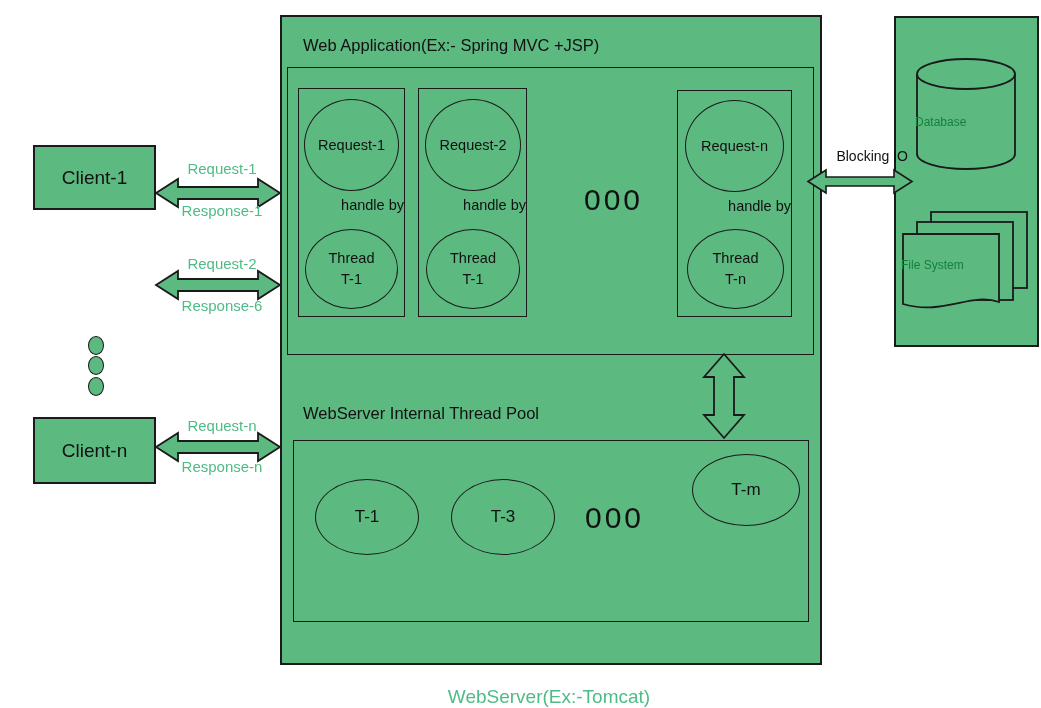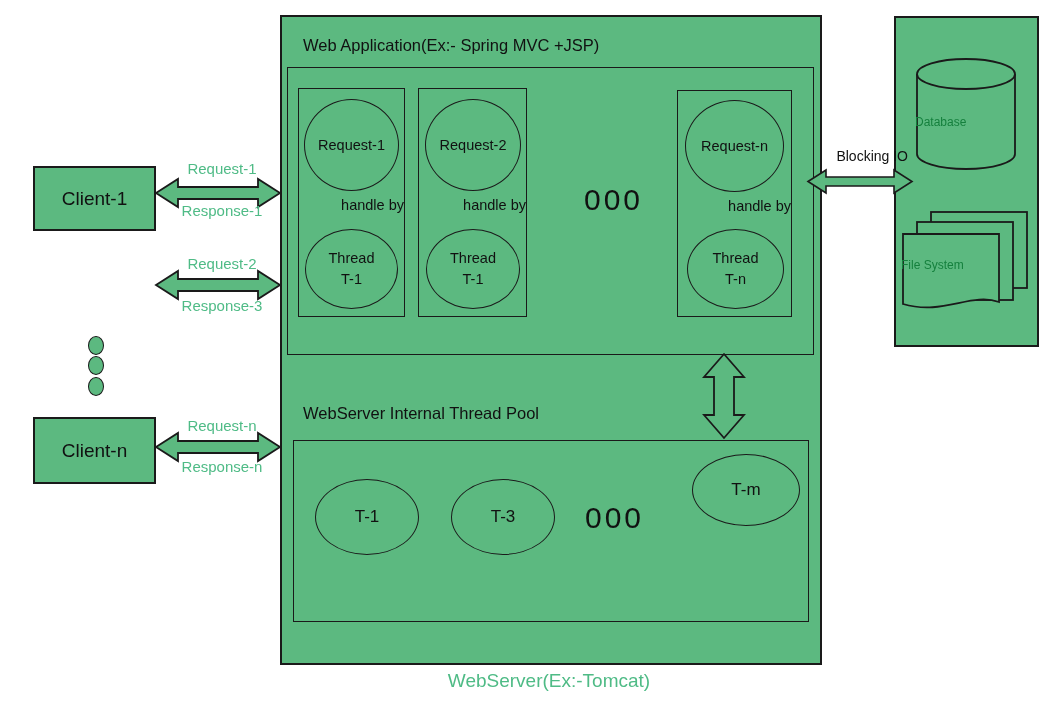--- a/index.html
+++ b/index.html
@@ -20,35 +20,35 @@
     display:flex;align-items:center;justify-content:center;text-align:center;
     font-size:14.5px;color:#111;background:transparent;white-space:nowrap;
   }
   .ellipse.two-line{flex-direction:column;line-height:1.45;}
   .label-green{position:absolute;color:#4fbb86;font-size:15px;text-align:center;white-space:nowrap;}
   .title-black{position:absolute;color:#111;font-size:16.5px;white-space:nowrap;}
   .small-black{position:absolute;color:#111;font-size:14.5px;text-align:right;white-space:nowrap;}
   .dots000{position:absolute;color:#111;font-size:30px;letter-spacing:3px;text-align:left;white-space:nowrap;}
   .pool-ellipse{font-size:17px;}
   .caption{
-    position:absolute;color:#4fbb86;font-size:19px;text-align:center;white-space:nowrap;
+    position:absolute;color:#4fbb86;font-size:19px;text-align:center;white-space:nowrap;margin-top:16px;
   }
   .dot{
     position:absolute;width:14px;height:17px;border-radius:50%;
     background:#5cb980;border:1.5px solid #1a1a1a;
   }
   svg{position:absolute;overflow:visible;}
   .storelabel{position:absolute;color:#15803d;font-size:12px;text-align:left;white-space:nowrap;}
 </style>
 </head>
 <body>
 
 <div class="canvas">
 
-  <div class="box client-box" style="left:33px;top:166px;width:119px;height:61px">
+  <div class="box client-box" style="left:33px;top:145px;width:119px;height:61px">
     <span>Client-1</span>
   </div>
   <div class="box client-box" style="left:33px;top:417px;width:119px;height:63px">
     <span>Client-n</span>
   </div>
 
   <div class="dot" style="left:88px;top:336px"></div>
   <div class="dot" style="left:88px;top:356px"></div>
   <div class="dot" style="left:88px;top:377px"></div>
 
@@ -58,21 +58,21 @@
   <svg style="left:154px;top:267px" width="128" height="36" viewBox="0 0 128 36">
     <polygon points="2,18 24,4 24,12 104,12 104,4 126,18 104,32 104,24 24,24 24,32" fill="#5cb980" stroke="#1a1a1a" stroke-width="1.8"></polygon>
   </svg>
   <svg style="left:154px;top:429px" width="128" height="36" viewBox="0 0 128 36">
     <polygon points="2,18 24,4 24,12 104,12 104,4 126,18 104,32 104,24 24,24 24,32" fill="#5cb980" stroke="#1a1a1a" stroke-width="1.8"></polygon>
   </svg>
 
   <div class="label-green" style="left:157px;top:160px;width:130px">Request-1</div>
   <div class="label-green" style="left:157px;top:202px;width:130px">Response-1</div>
   <div class="label-green" style="left:157px;top:255px;width:130px">Request-2</div>
-  <div class="label-green" style="left:157px;top:297px;width:130px">Response-3</div>
+  <div class="label-green" style="left:157px;top:297px;width:130px">Response-6</div>
   <div class="label-green" style="left:157px;top:417px;width:130px">Request-n</div>
   <div class="label-green" style="left:157px;top:458px;width:130px">Response-n</div>
 
   <div class="bigbox" style="left:280px;top:15px;width:538px;height:646px"></div>
 
   <div class="title-black" style="left:303px;top:36px">Web Application(Ex:- Spring MVC +JSP)</div>
   <div class="innerrect" style="left:287px;top:67px;width:525px;height:286px"></div>
 
   <div class="subbox" style="left:298px;top:88px;width:105px;height:227px">
     <div class="ellipse" style="left:5px;top:10px;width:93px;height:90px">

